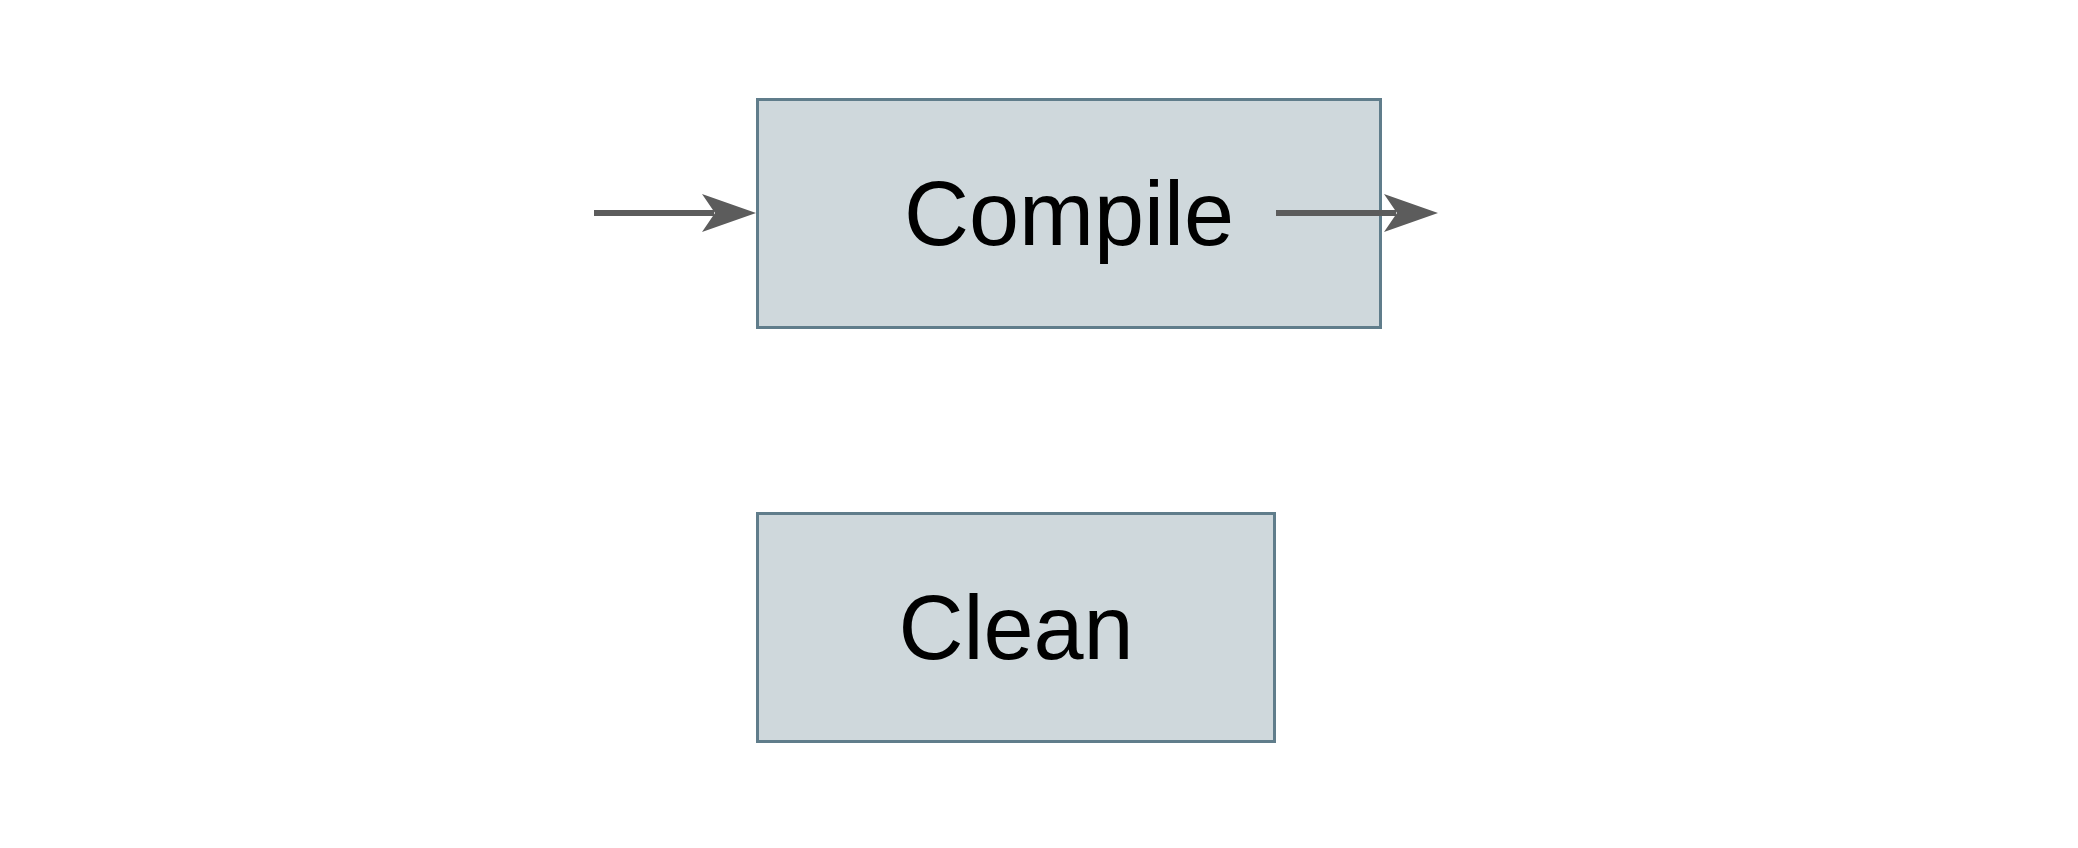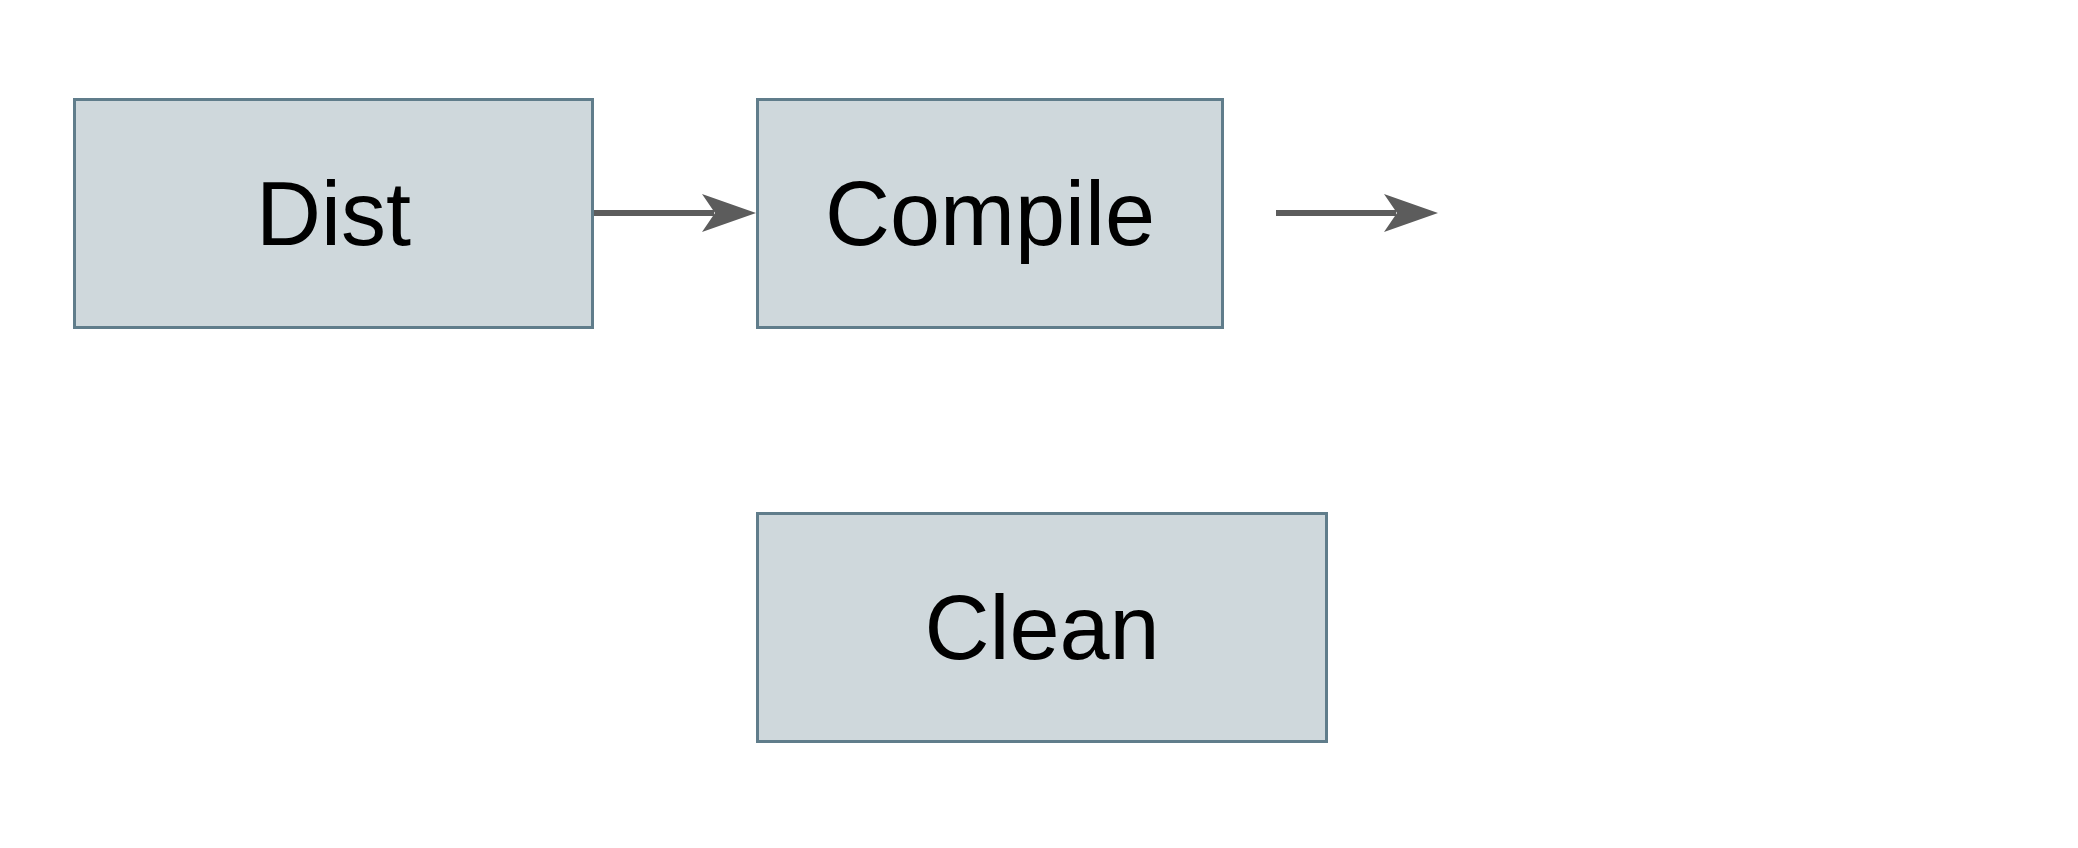--- a/index.html
+++ b/index.html
@@ -31,43 +31,40 @@
     justify-content: center;
   }
   .node-label {
     font-size: 90px;
     line-height: 1;
     color: var(--text);
     letter-spacing: 0px;
     white-space: nowrap;
   }
   #node-dist    { left: 73px;   top: 98px;  width: 521px; }
-  #node-compile { left: 756px;  top: 98px;  width: 468px; }
+  #node-compile { left: 756px;  top: 98px;  width: 626px; }
   #node-init    { left: 1438px; top: 98px;  width: 519px; }
-  #node-clean   { left: 756px;  top: 512px; width: 572px; }
+  #node-clean   { left: 756px;  top: 512px; width: 520px; }
   .connector {
     position: absolute;
     top: 183px;
     width: 162px;
     height: 60px;
     display: block;
   }
   #arrow-dist-to-compile { left: 594px; }
   #arrow-compile-to-init { left: 1276px; }
   .connector line    { stroke: var(--arrow); stroke-width: 6; }
   .connector polygon { fill: var(--arrow); }
 </style>
 </head>
 <body>
 
 <div class="canvas">
 
-  <div class="node" id="node-dist">
-    <span class="node-label">Dist</span>
-  </div>
 
   <svg class="connector" id="arrow-dist-to-compile" viewBox="0 0 162 60" xmlns="http://www.w3.org/2000/svg">
     <line x1="0" y1="30" x2="120" y2="30"></line>
     <polygon points="162,30 108,11 121,30 108,49"></polygon>
   </svg>
 
   <div class="node" id="node-compile">
     <span class="node-label">Compile</span>
   </div>
 

